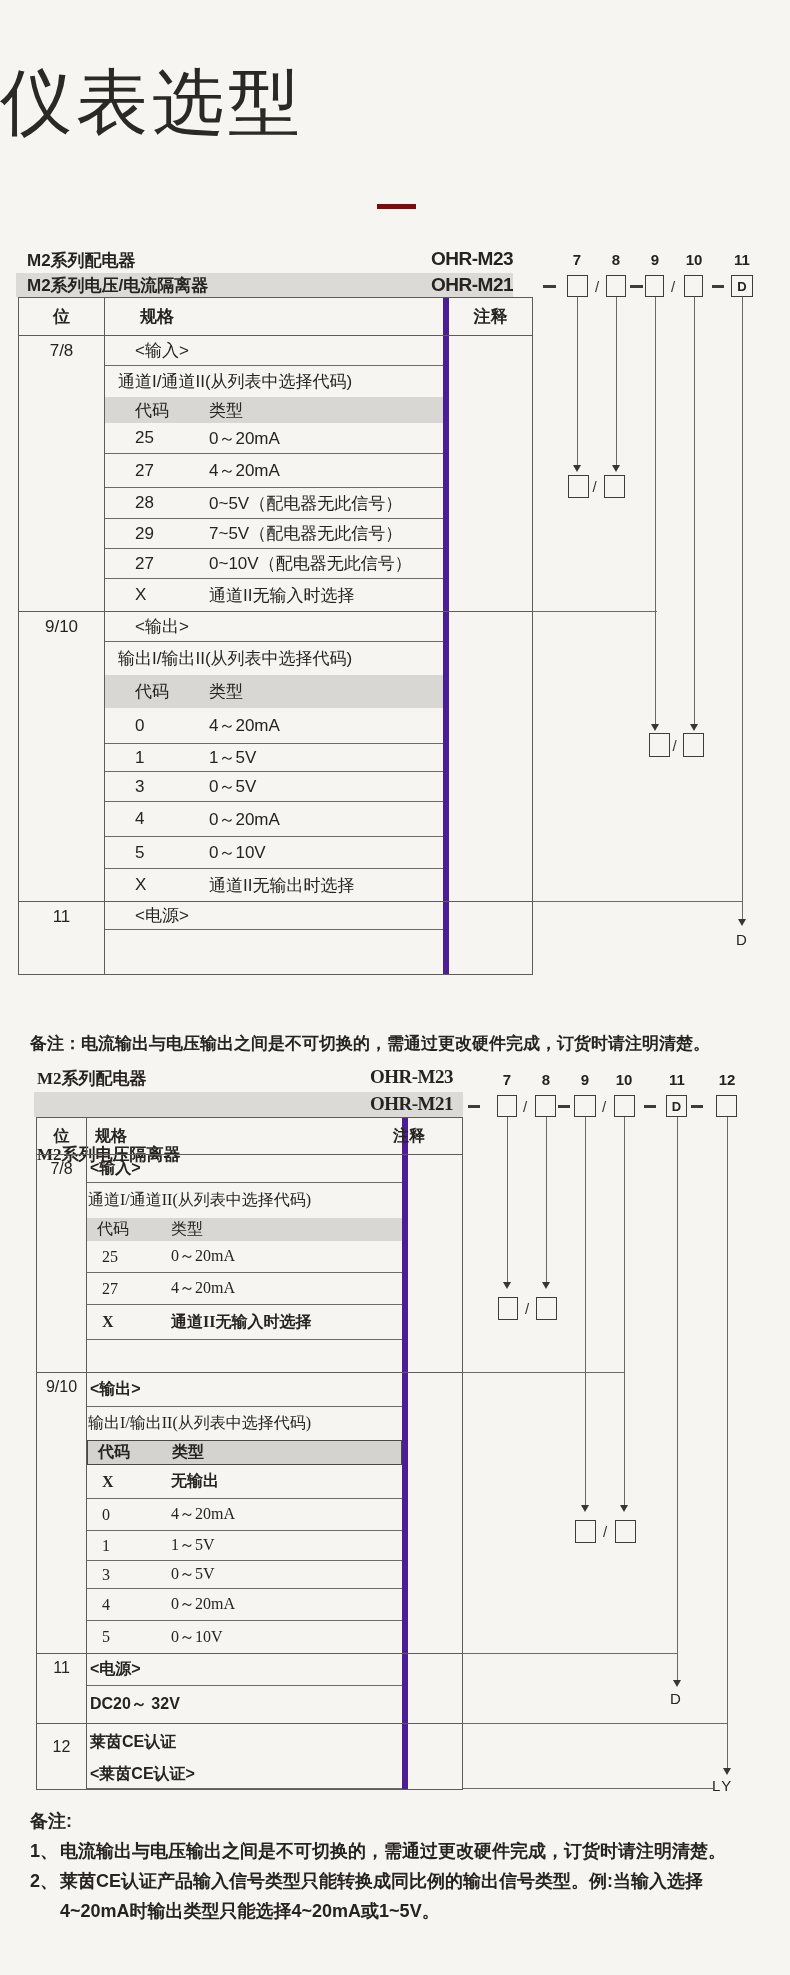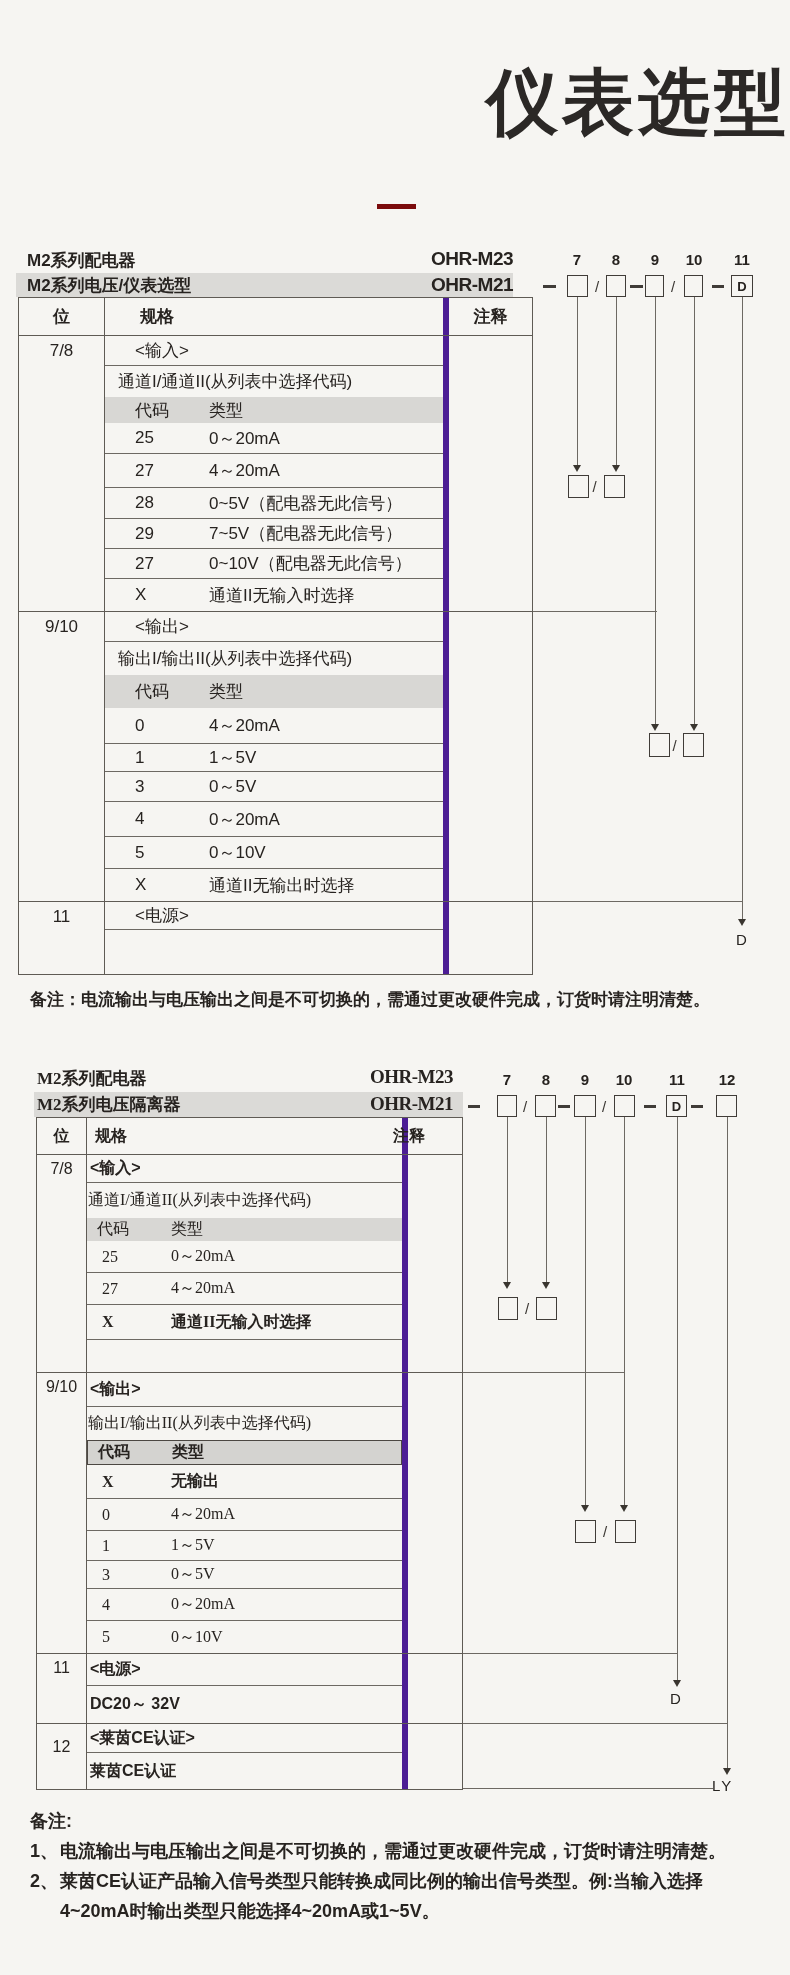--- a/index.html
+++ b/index.html
@@ -1,19 +1,19 @@
 <!DOCTYPE html>
 <html><head>
 <meta charset="utf-8">
 <style>
   html,body{margin:0;padding:0;background:#e9e8e6;}
   .page{position:relative;width:790px;height:1975px;background:#f6f5f2;
         font-family:"Liberation Sans","DejaVu Sans",sans-serif;color:#272320;overflow:hidden;margin:0 auto;}
-  .title{position:absolute;top:55px;left:0;width:100%;text-align:right;
-         font-size:72px;font-weight:700;letter-spacing:4px;color:#2b2826;}
+  .title{position:absolute;top:55px;left:0;width:100%;text-align:left;
+         font-size:72px;font-weight:400;letter-spacing:4px;color:#2b2826;}
   .red-dash{position:absolute;left:377px;top:204px;width:39px;height:5px;background:#7b0b0c;}
   .hname{position:absolute;font-size:17px;font-weight:700;white-space:nowrap;line-height:22px;}
   .hmodel{position:absolute;font-size:19px;font-weight:700;white-space:nowrap;letter-spacing:-0.5px;line-height:22px;}
   .sf{font-family:"Liberation Serif","DejaVu Serif",serif;}
   .graybar{position:absolute;background:#dbdad7;}
   .num{position:absolute;width:30px;text-align:center;font-size:15px;font-weight:700;line-height:18px;}
   .cbox{position:absolute;border:1.5px solid #403c38;box-sizing:border-box;background:transparent;
         display:flex;align-items:center;justify-content:center;font-size:13px;font-weight:700;}
   .cslash{position:absolute;display:flex;align-items:center;justify-content:center;font-size:15px;color:#3a3632;}
   .cdash{position:absolute;background:#403c38;}
@@ -57,21 +57,21 @@
 
 <div class="page">
 
   <div class="title">仪表选型</div>
   <div class="red-dash"></div>
 
   <div>
     <div class="hname" style="left:27px;top:250px;">M2系列配电器</div>
     <div class="hmodel" style="left:431px;top:248px;">OHR-M23</div>
     <div class="graybar" style="left:16px;top:273px;width:497px;height:24px;"></div>
-    <div class="hname" style="left:27px;top:275px;">M2系列电压/仪表选型</div>
+    <div class="hname" style="left:27px;top:275px;">M2系列电压/电流隔离器</div>
     <div class="hmodel" style="left:431px;top:274px;">OHR-M21</div>
 
     <div class="num" style="left:562px;top:251px;">7</div>
     <div class="num" style="left:601px;top:251px;">8</div>
     <div class="num" style="left:640px;top:251px;">9</div>
     <div class="num" style="left:679px;top:251px;">10</div>
     <div class="num" style="left:727px;top:251px;">11</div>
 
     <div class="cdash" style="left:543px;top:285px;width:13px;height:3px;"></div>
     <div class="cbox" style="left:567px;top:275px;width:21px;height:22px;"></div>
@@ -195,28 +195,28 @@
         <div class="posc">11</div>
         <div class="specc">
           <div class="srow bb lbl" style="height:28px;">
               <span>&lt;电源&gt;</span>
             </div>
         </div>
         <div class="notec"></div>
       </div>
     </div>
 
-    <div class="notetext" style="left:30px;top:988px;">备注：电流输出与电压输出之间是不可切换的，需通过更改硬件完成，订货时请注明清楚。</div>
+    <div class="notetext" style="left:30px;top:1032px;">备注：电流输出与电压输出之间是不可切换的，需通过更改硬件完成，订货时请注明清楚。</div>
   </div>
 
   <div>
     <div class="hname sf" style="left:37px;top:1068px;">M2系列配电器</div>
     <div class="hmodel sf" style="left:370px;top:1066px;">OHR-M23</div>
     <div class="graybar" style="left:34px;top:1092px;width:429px;height:25px;"></div>
-    <div class="hname sf" style="left:37px;top:1094px;">M2系列电压隔离器</div>
+    <div class="hname sf" style="left:37px;top:1144px;">M2系列电压隔离器</div>
     <div class="hmodel sf" style="left:370px;top:1093px;">OHR-M21</div>
 
     <div class="num" style="left:492px;top:1071px;">7</div>
     <div class="num" style="left:531px;top:1071px;">8</div>
     <div class="num" style="left:570px;top:1071px;">9</div>
     <div class="num" style="left:609px;top:1071px;">10</div>
     <div class="num" style="left:662px;top:1071px;">11</div>
     <div class="num" style="left:712px;top:1071px;">12</div>
 
     <div class="cdash" style="left:468px;top:1105px;width:12px;height:3px;"></div>
@@ -343,25 +343,25 @@
             </div>
           <div class="srow lbl" style="height:37px;">
               <span>DC20～ 32V</span>
             </div>
         </div>
         <div class="notec"></div>
       </div>
       <div class="grp bt" style="height:66px;">
         <div class="posc" style="padding-top:14px;">12</div>
         <div class="specc">
+          <div class="srow lbl" style="height:36px;">
+              <span>莱茵CE认证</span>
+            </div>
           <div class="srow bb lbl" style="height:29px;">
               <span>&lt;莱茵CE认证&gt;</span>
-            </div>
-          <div class="srow lbl" style="height:36px;">
-              <span>莱茵CE认证</span>
             </div>
         </div>
         <div class="notec"></div>
       </div>
     </div>
 
     <div class="notes" style="left:30px;top:1806px;width:705px;">
       <div>备注:</div>
       <div class="nitem">
         <span class="nnum">1、</span>

